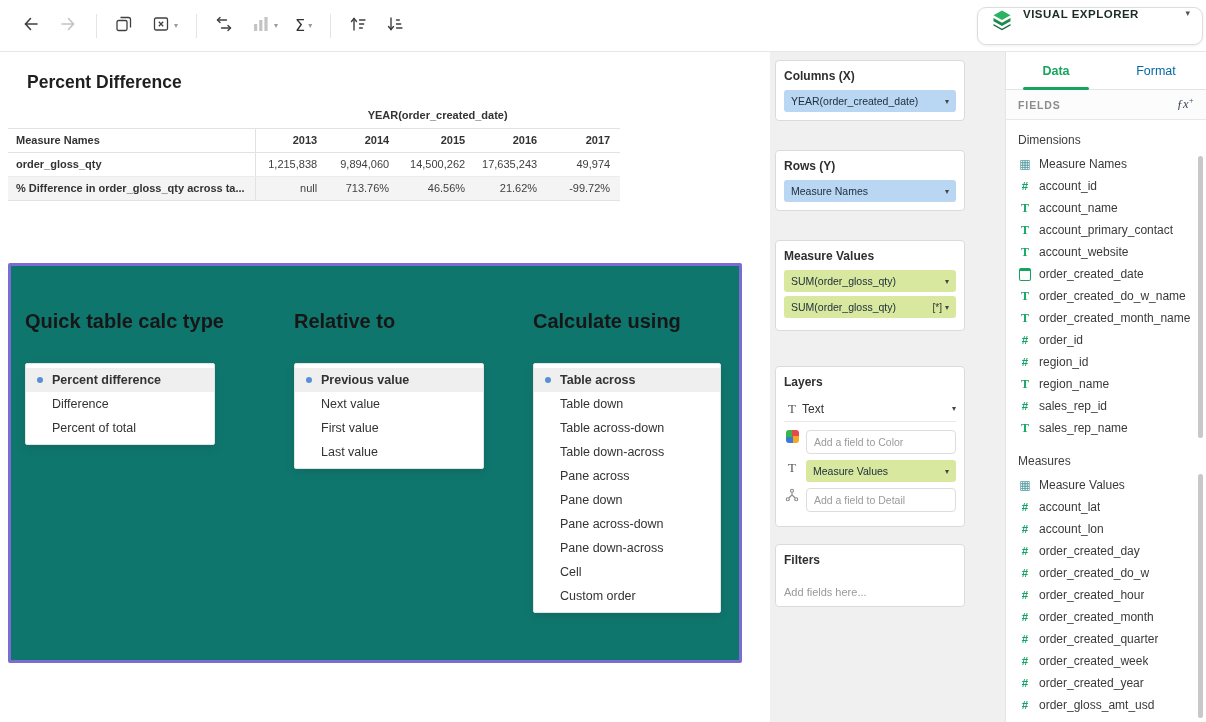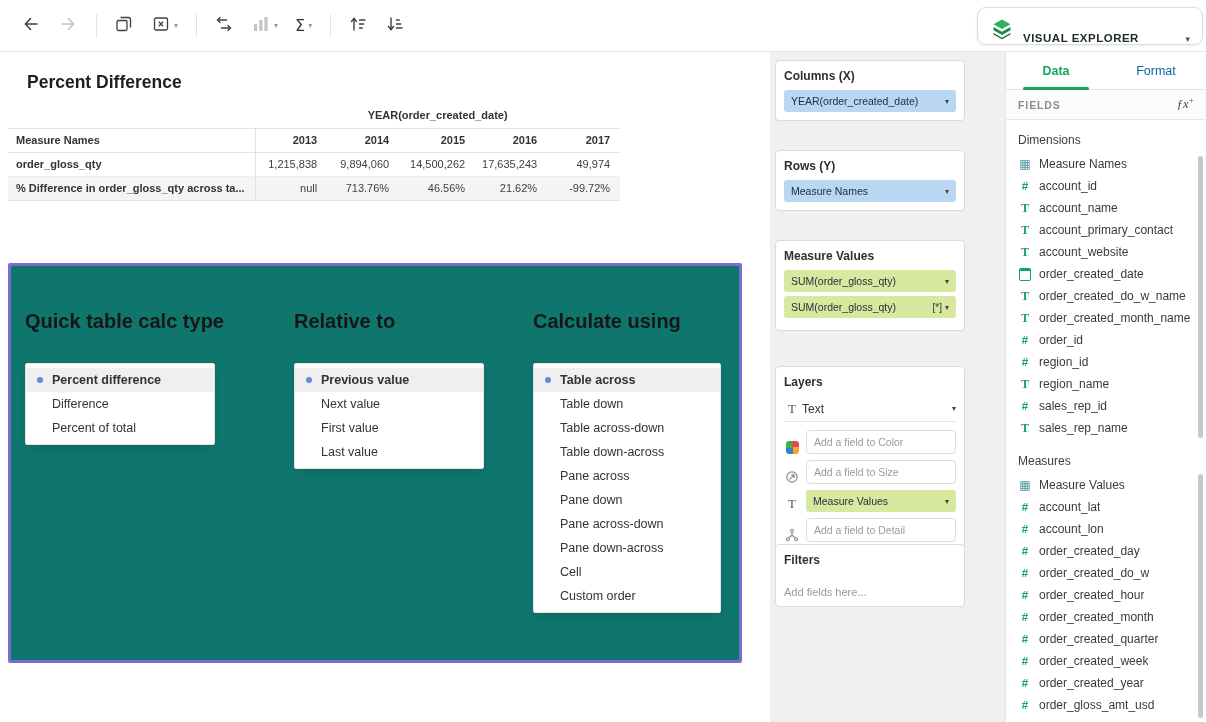--- a/index.html
+++ b/index.html
@@ -8,21 +8,21 @@
 
   
   .toolbar { position:absolute; top:0; left:0; right:0; height:52px; background:#fff;
              border-bottom:1px solid #e7e7e7; display:flex; align-items:center; padding-left:16px; z-index:5; }
   .tb-btn { background:none; border:none; cursor:pointer; display:flex; align-items:center;
             justify-content:center; height:34px; padding:0 5px; margin-right:7px; border-radius:6px; }
   .tb-sep { width:1px; height:24px; background:#e4e4e4; margin:0 12px 0 6px; }
   .tb-chev { font-size:8px; color:#9a9a9a; margin-left:3px; }
   .sigma { font-size:16px; color:#333; font-family:"DejaVu Sans", sans-serif; }
   .tb-spacer { flex:1; }
-  .app-btn { display:flex; align-items:flex-end; gap:9px; height:38px; width:226px; margin-right:3px;
+  .app-btn { display:flex; align-items:flex-start; gap:9px; height:38px; width:226px; margin-right:3px;
              background:#fff; border:1px solid #ddd; border-radius:9px; cursor:pointer;
              box-shadow:0 1px 3px rgba(0,0,0,.07); padding:0 12px; }
   .app-btn-label { font-size:11.5px; font-weight:bold; letter-spacing:.5px; color:#1c2b24; }
   .app-btn .tb-chev { margin-left:auto; font-size:9px; color:#555; }
 
   
   .canvas { position:absolute; left:0; top:52px; width:642px; height:670px; background:#fff; }
   .sheet-title { position:absolute; left:27px; top:20px; font-size:17.5px; font-weight:600; color:#1f1f1f; }
 
   .viz-table { position:absolute; left:8px; top:51px; border-collapse:collapse; font-size:11px; table-layout:fixed; }
@@ -62,21 +62,21 @@
   .shelf-label { font-size:12px; font-weight:bold; color:#2f2f2f; margin-bottom:7px; }
   .pill { display:flex; align-items:center; height:22px; border-radius:3px; padding:0 7px; font-size:10.5px; }
   .pill.blue { background:#b9d6f2; } .pill.green { background:#d8e89e; }
   .pill-label { flex:1; overflow:hidden; white-space:nowrap; color:#22303e; }
   .pill-suffix { font-size:10px; color:#333; margin-right:3px; }
   .chev { font-size:8px; color:#444; }
   .pill-stack .pill { margin-bottom:4px; }
   .type-row { display:flex; align-items:center; height:26px; border-bottom:1px solid #e8e8e8; margin-bottom:8px; }
   .t-ic { font-family:"Liberation Serif", serif; font-size:13px; color:#555; width:16px; text-align:center; }
   .type-label { font-size:12px; color:#333; flex:1; margin-left:2px; }
-  .slot { display:flex; align-items:flex-end; margin-bottom:6px; gap:6px; }
+  .slot { display:flex; align-items:flex-start; margin-bottom:6px; gap:6px; }
   .slot-ic { width:16px; min-width:16px; display:flex; justify-content:center; align-items:center; }
   .color-ic i { display:block; width:13px; height:13px; border-radius:3px;
       background:conic-gradient(#e5484d 0 25%, #f5a623 25% 50%, #3a7bd5 50% 75%, #39b54a 75% 100%); }
   .slot-input { flex:1; height:24px; border:1px solid #ddd; border-radius:4px; font-size:10.5px;
                 padding:0 7px; color:#333; background:#fff; outline:none; font-family:inherit; min-width:0; }
   .slot-input::placeholder { color:#9b9b9b; }
   .slot-pill { flex:1; }
   .filters-ph { font-size:11px; color:#999; margin-top:19px; }
 
   
@@ -366,29 +366,20 @@
         <span class="type-label">Text</span>
         <span class="chev">▾</span>
       </div>
       <div class="slot">
         <span class="slot-ic color-ic">
             <i></i>
           </span>
         <input class="slot-input" placeholder="Add a field to Color" style="">
       </div>
       <div class="slot">
-        <span class="slot-ic">
-            <svg width="14" height="14" viewBox="0 0 14 14" fill="none" stroke="#8a8a8a" stroke-width="1.2" stroke-linecap="round">
-              <circle cx="7" cy="7" r="5.2"></circle>
-              <path d="M4.8 9.2 L9.2 4.8 M9.2 4.8 v2.6 M9.2 4.8 h-2.6"></path>
-            </svg>
-          </span>
-        <input class="slot-input" placeholder="Add a field to Size" style="">
-      </div>
-      <div class="slot">
         <span class="slot-ic t-ic">T</span>
         <div class="pill green slot-pill">
           <span class="pill-label">Measure Values</span>
           <span class="chev">▾</span>
         </div>
       </div>
       <div class="slot">
         <span class="slot-ic">
             <svg width="14" height="14" viewBox="0 0 14 14" fill="none" stroke="#8a8a8a" stroke-width="1.1">
               <circle cx="7" cy="2.8" r="1.5"></circle>

